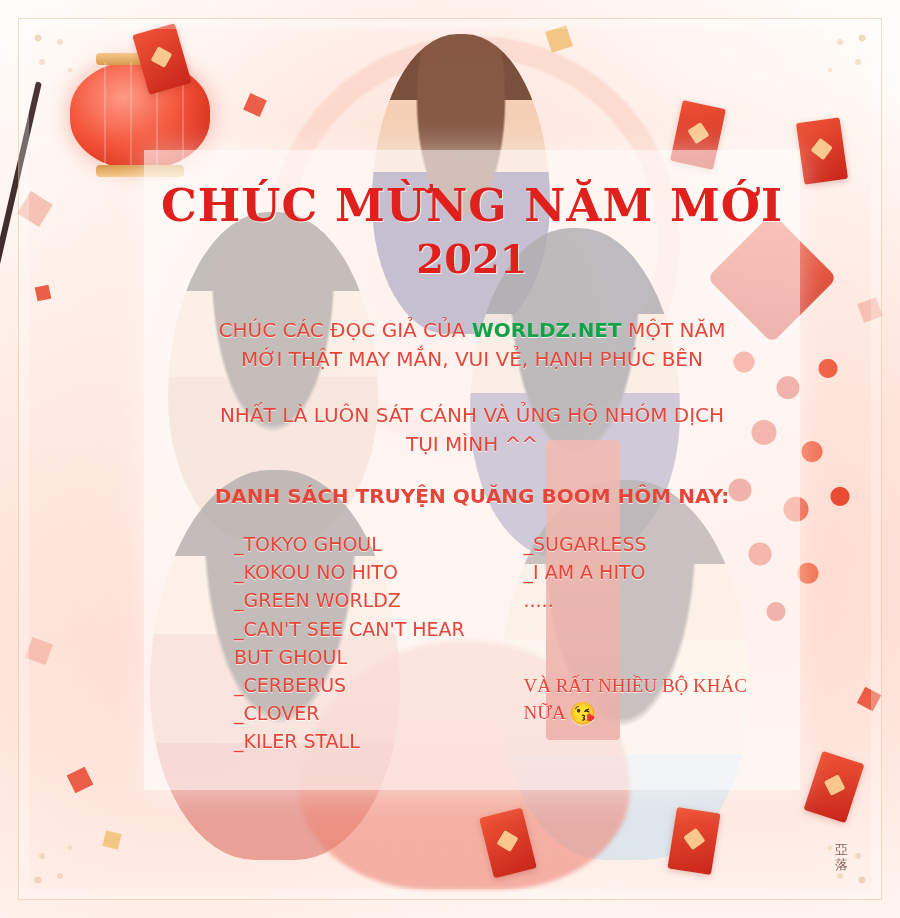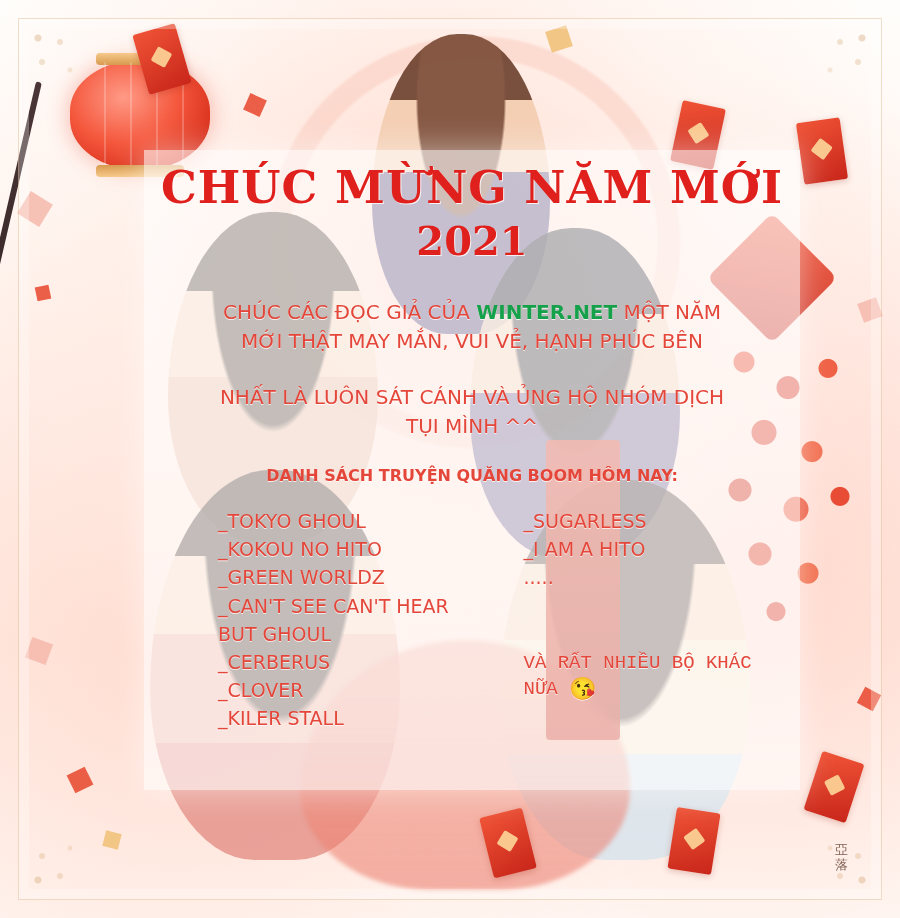--- a/index.html
+++ b/index.html
@@ -224,21 +224,21 @@
     position: absolute;
     left: 144px; top: 150px;
     width: 656px; height: 640px;
     background: rgba(255, 255, 255, 0.62);
     box-shadow: 0 0 30px rgba(255,255,255,0.5);
   }
 
   
   .content {
     position: absolute;
-    left: 144px; top: 132px;
+    left: 144px; top: 150px;
     width: 656px; height: 640px;
     color: #e1352a;
     text-align: center;
   }
   .headline {
     margin: 32px 0 0 0;
     font-family: "DejaVu Serif", serif;
     font-weight: bold;
     font-size: 45px;
     letter-spacing: 1px;
@@ -263,29 +263,29 @@
     text-shadow: 0 1px 0 rgba(255,255,255,0.75);
   }
   .wish .site {
     color: #15a14a;
     font-weight: bold;
   }
   .list-heading {
     margin: 26px 0 0 0;
     font-family: "DejaVu Sans", sans-serif;
     font-weight: bold;
-    font-size: 16px;
+    font-size: 20px;
     color: #e4463a;
     text-shadow: 0 1px 0 rgba(255,255,255,0.75);
   }
   .columns {
     display: flex;
     justify-content: flex-start;
     margin: 22px 0 0 0;
-    padding: 0 18px;
+    padding: 0 34px;
     text-align: left;
     gap: 37px;
   }
   .col {
     flex: 1 1 0;
   }
   .col-left { padding-left: 56px; }
   .col-right { padding-left: 10px; }
   .title-item {
     font-family: "DejaVu Sans", sans-serif;
@@ -297,21 +297,21 @@
   }
   .cont-line {
     font-family: "DejaVu Sans", sans-serif;
     font-size: 19px;
     line-height: 1.48;
     color: #e4463a;
     text-shadow: 0 1px 0 rgba(255,255,255,0.7);
   }
   .more-note {
     margin-top: 58px;
-    font-family: Liberation Mono, monospace;
+    font-family: Liberation Serif, serif;
     font-size: 19px;
     line-height: 1.4;
     color: #e4463a;
     text-shadow: 0 1px 0 rgba(255,255,255,0.7);
   }
   .emoji {
     font-size: 22px;
     vertical-align: -2px;
   }
   .signature {
@@ -369,21 +369,21 @@
   <div class="confetti pale" style="left:860px; top:300px; transform: rotate(-20deg); width:20px; height:20px;"></div>
   <div class="confetti" style="left:860px; top:690px; transform: rotate(28deg); width:18px; height:18px;"></div>
 
   <div class="overlay"></div>
 
   <div class="content">
     <div class="headline">CHÚC MỪNG NĂM MỚI</div>
     <div class="year">2021</div>
 
     <div class="wish">
-      <span>CHÚC CÁC ĐỌC GIẢ CỦA </span><span class="site">WINTER.NET</span><span> MỘT NĂM</span><br>
+      <span>CHÚC CÁC ĐỌC GIẢ CỦA </span><span class="site">WORLDZ.NET</span><span> MỘT NĂM</span><br>
       <span>MỚI THẬT MAY MẮN, VUI VẺ, HẠNH PHÚC BÊN</span><br>
       <br>
       <span>NHẤT LÀ LUÔN SÁT CÁNH VÀ ỦNG HỘ NHÓM DỊCH</span><br>
       <span>TỤI MÌNH ^^</span>
     </div>
 
     <div class="list-heading">DANH SÁCH TRUYỆN QUĂNG BOOM HÔM NAY:</div>
 
     <div class="columns">
       <div class="col col-left">

